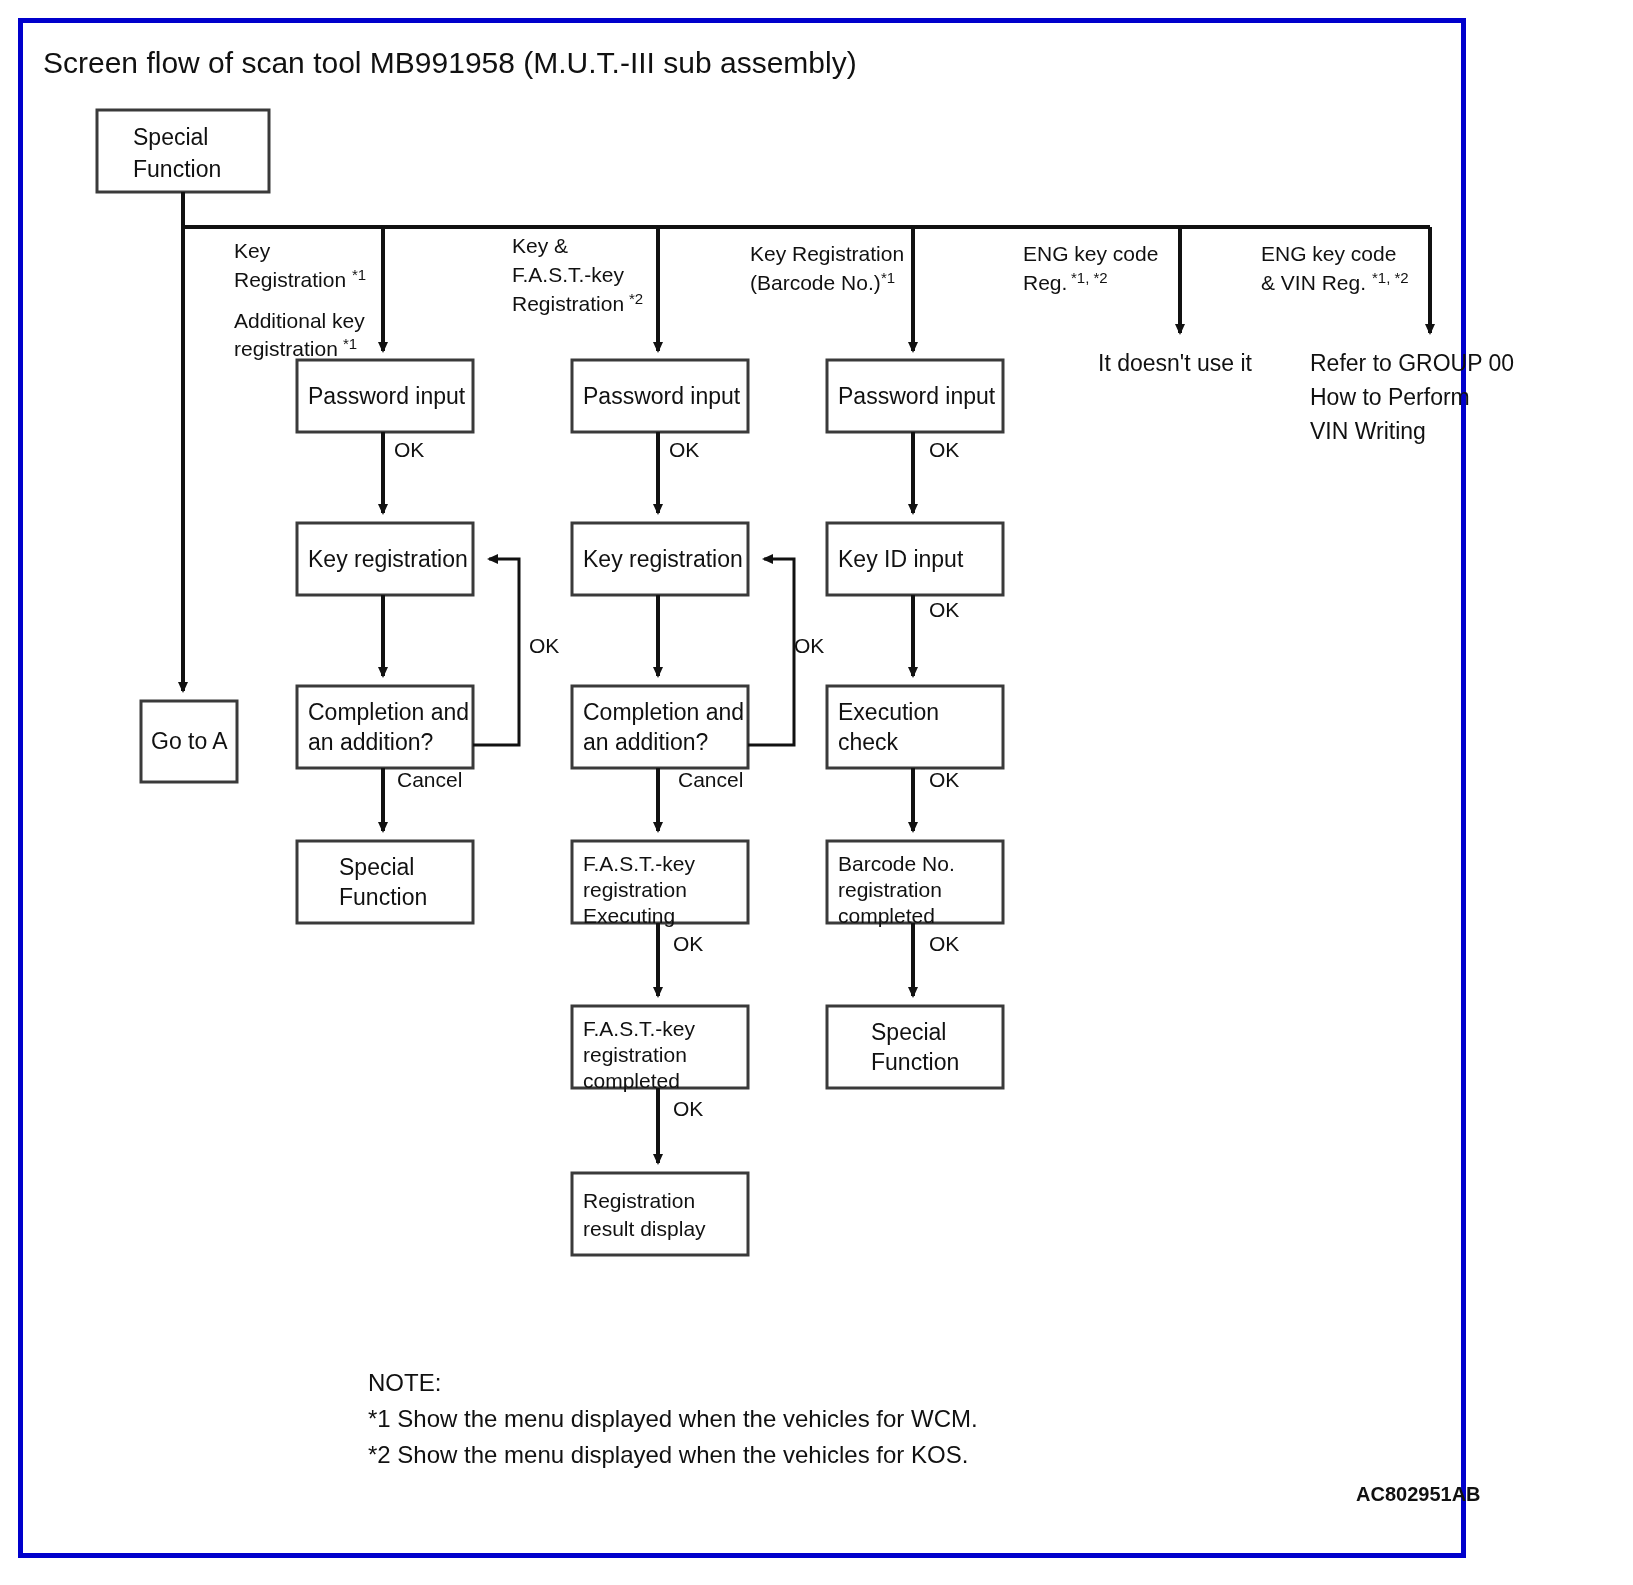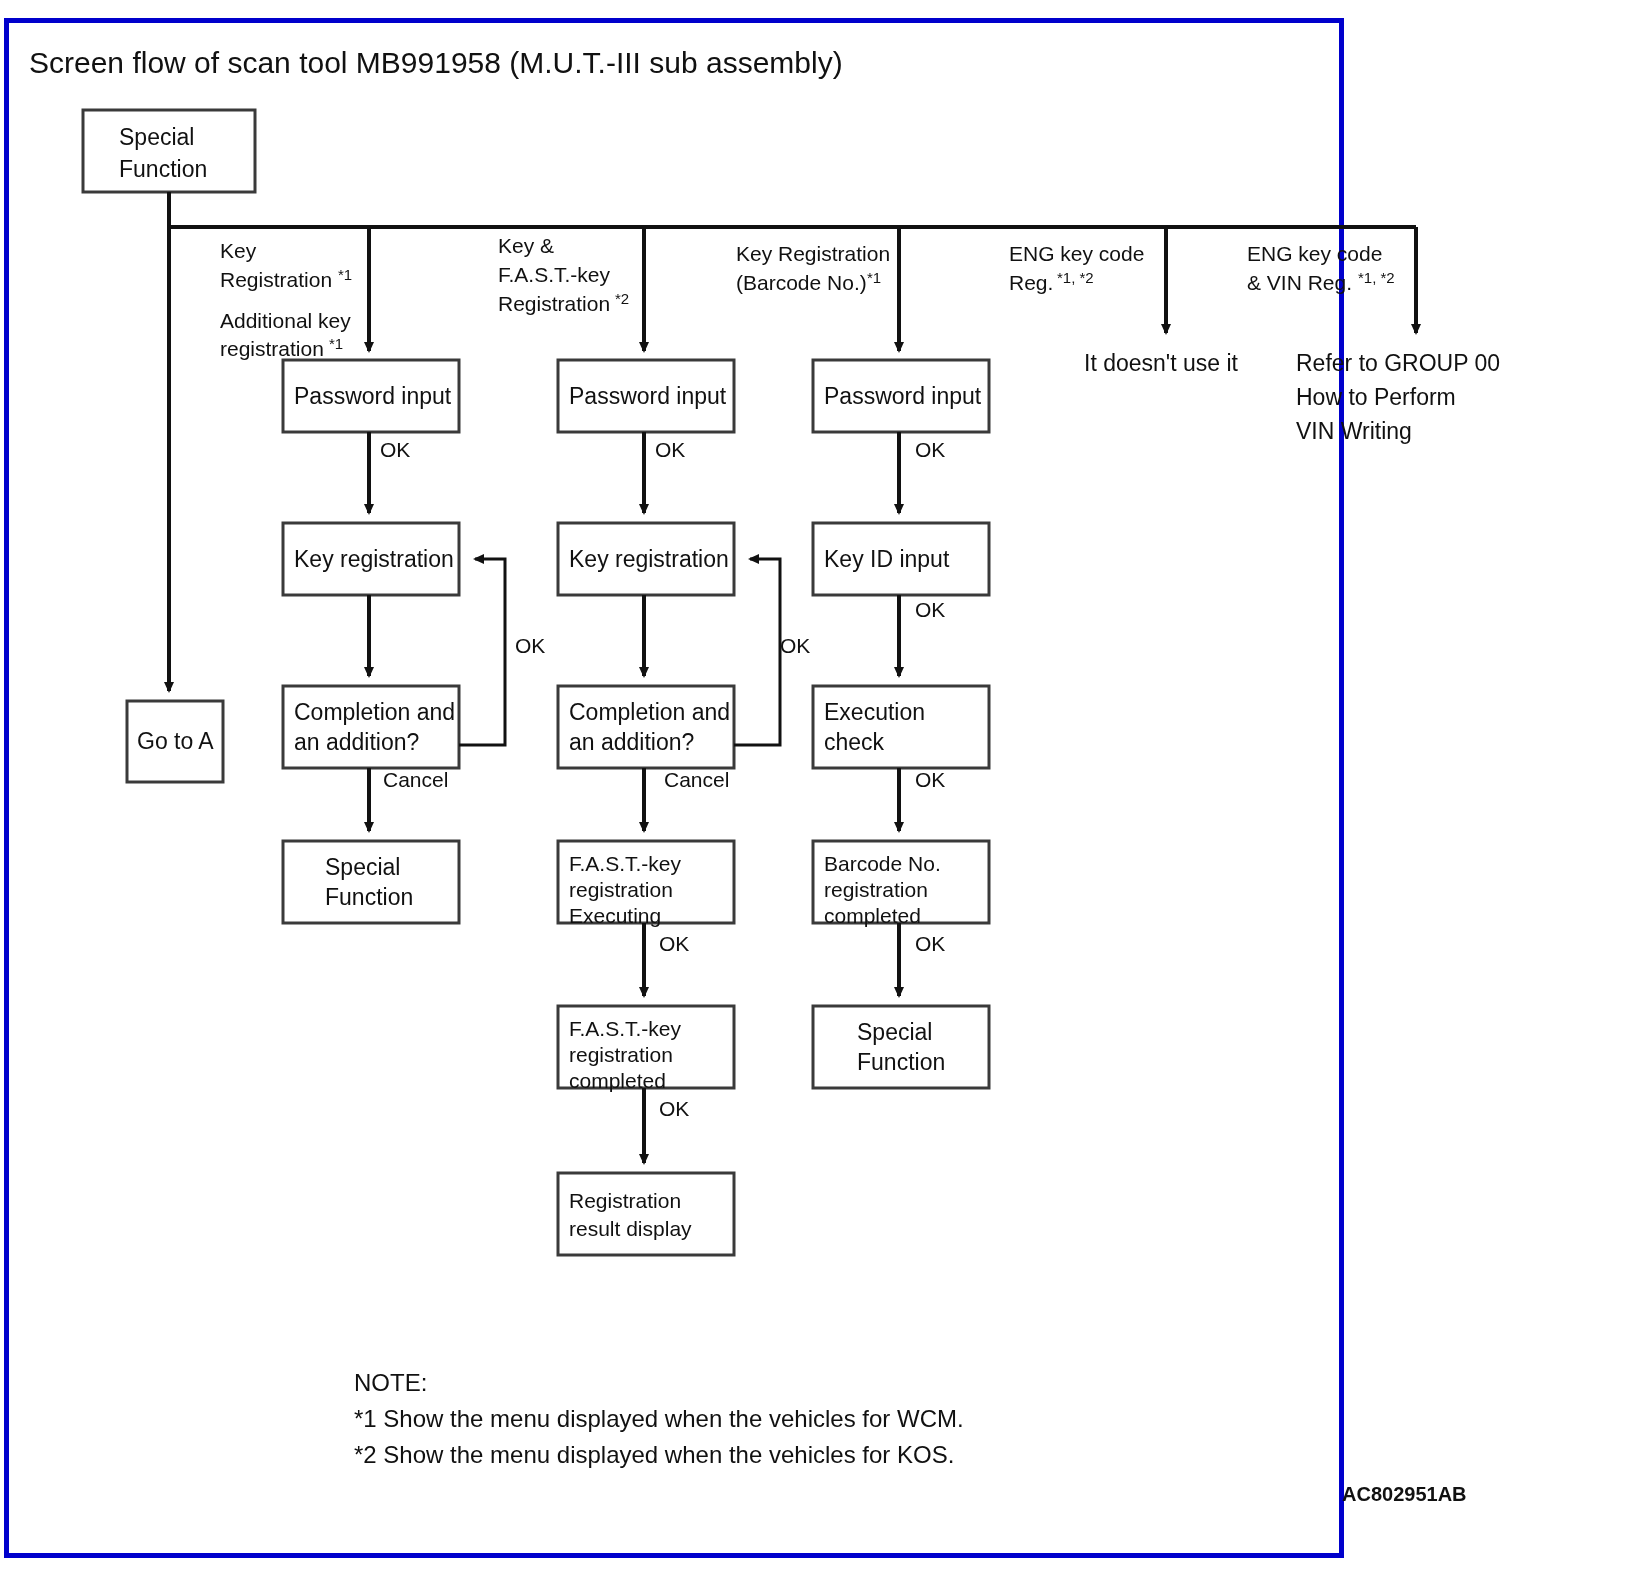--- a/index.html
+++ b/index.html
@@ -1,17 +1,17 @@
 <!DOCTYPE html>
 <html><head>
 <meta charset="utf-8">
 <style>
   html,body{margin:0;padding:0;background:#fff;}
   body{width:1633px;height:1585px;font-family:"Liberation Sans",sans-serif;}
-  #frame{position:absolute;left:4px;top:18px;width:1340px;height:1540px;
+  #frame{position:absolute;left:18px;top:18px;width:1448px;height:1540px;
          border:5px solid #0000cc;background:#fff;box-sizing:border-box;}
   #canvas{position:absolute;left:0;top:0;}
   .dtitle{font-size:30px;fill:#111;}
   .btxt{font-size:23px;fill:#111;}
   .btxt-sm{font-size:21px;fill:#111;}
   .lbl{font-size:21px;fill:#111;}
   .note{font-size:24px;fill:#111;}
   .code{font-size:20px;font-weight:bold;fill:#111;font-family:"Liberation Sans",sans-serif;}
   .sup{font-size:15px;fill:#111;}
   rect.box{fill:#fff;stroke:#3a3a3a;stroke-width:3;}

